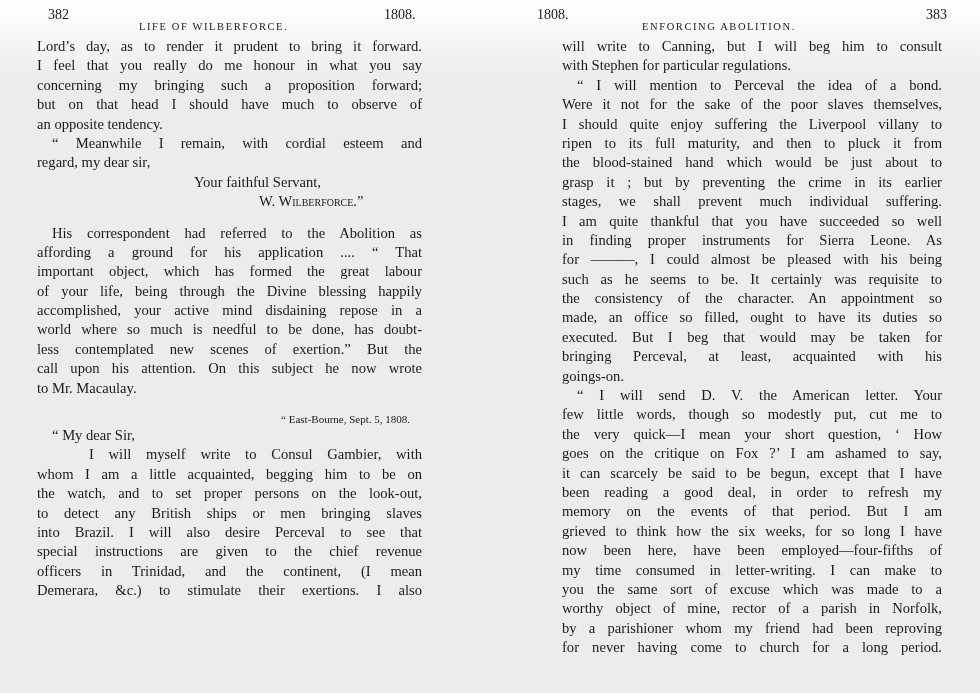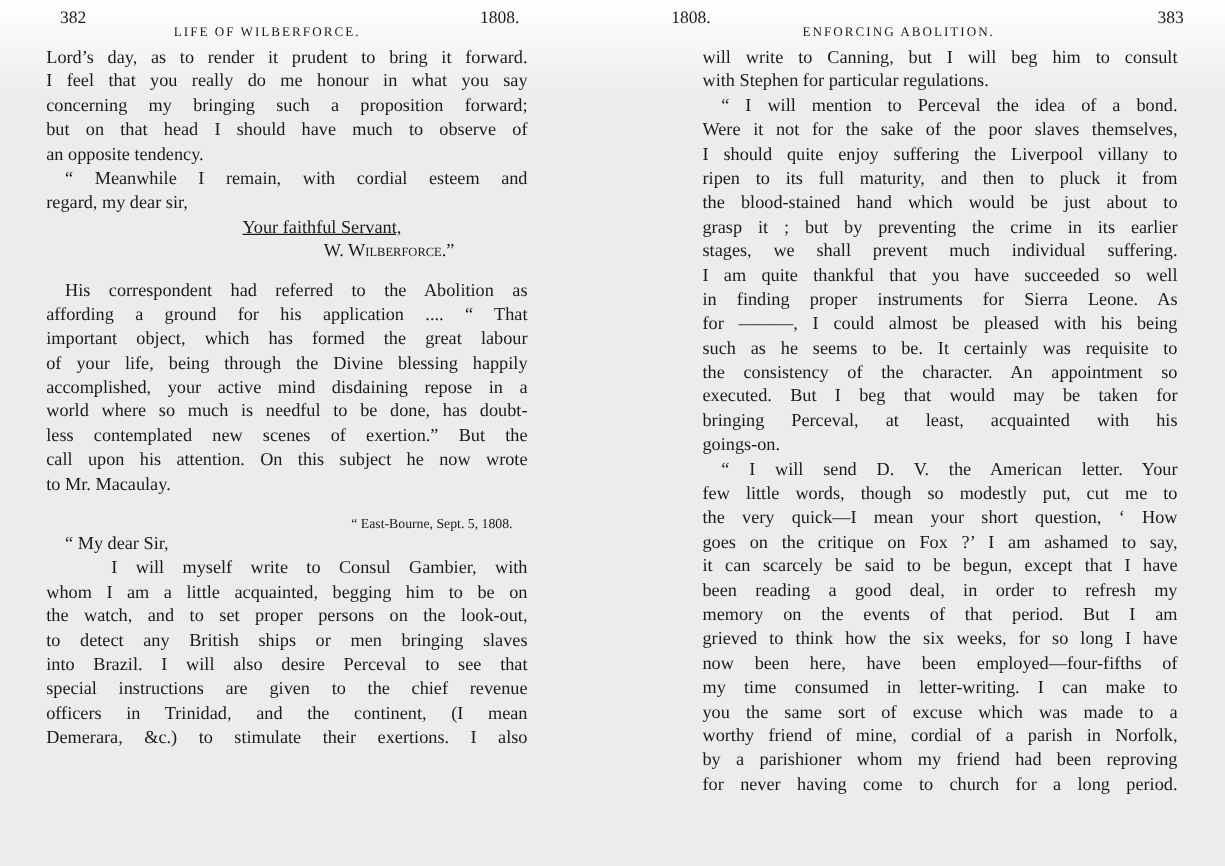--- a/index.html
+++ b/index.html
@@ -38,21 +38,21 @@
     position: absolute; top: 37px; left: 0; right: 0;
     font-size: 14.6px; line-height: 19.4px;
   }
   .line {
     display: block; white-space: nowrap; height: 19.4px;
     text-align: justify; text-align-last: justify;
   }
   .line.last { text-align-last: left; }
   .line.indent { padding-left: 15px; }
   .line.indent-deep { padding-left: 52px; }
-  .sig1 { text-align: center; text-align-last: left; padding-left: 157px; text-decoration: underline; }
+  .sig1 { text-align: center; text-align-last: left; padding-left: 157px; }
   .sig2 { text-align: left; text-align-last: left; padding-left: 222px; }
   .sc { font-variant: small-caps; }
   .gap { display: block; height: 12px; }
   .dateline {
     display: block; text-align: right; font-size: 11px; height: 16px;
     padding-right: 12px;
   }
 </style>
 </head>
 <body>
@@ -113,31 +113,32 @@
     <span class="line">I should quite enjoy suffering the Liverpool villany to</span>
     <span class="line">ripen to its full maturity, and then to pluck it from</span>
     <span class="line">the blood-stained hand which would be just about to</span>
     <span class="line">grasp it ; but by preventing the crime in its earlier</span>
     <span class="line">stages, we shall prevent much individual suffering.</span>
     <span class="line">I am quite thankful that you have succeeded so well</span>
     <span class="line">in finding proper instruments for Sierra Leone. As</span>
     <span class="line">for ———, I could almost be pleased with his being</span>
     <span class="line">such as he seems to be. It certainly was requisite to</span>
     <span class="line">the consistency of the character. An appointment so</span>
+    <span class="line">made, an office so filled, ought to have its duties so</span>
     <span class="line">executed. But I beg that would may be taken for</span>
     <span class="line">bringing Perceval, at least, acquainted with his</span>
     <span class="line last">goings-on.</span>
     <span class="line indent">“ I will send D. V. the American letter. Your</span>
     <span class="line">few little words, though so modestly put, cut me to</span>
     <span class="line">the very quick—I mean your short question, ‘ How</span>
     <span class="line">goes on the critique on Fox ?’ I am ashamed to say,</span>
     <span class="line">it can scarcely be said to be begun, except that I have</span>
     <span class="line">been reading a good deal, in order to refresh my</span>
     <span class="line">memory on the events of that period. But I am</span>
     <span class="line">grieved to think how the six weeks, for so long I have</span>
     <span class="line">now been here, have been employed—four-fifths of</span>
     <span class="line">my time consumed in letter-writing. I can make to</span>
     <span class="line">you the same sort of excuse which was made to a</span>
-    <span class="line">worthy friend of mine, cordial of a parish in Norfolk,</span>
+    <span class="line">worthy object of mine, rector of a parish in Norfolk,</span>
     <span class="line">by a parishioner whom my friend had been reproving</span>
     <span class="line">for never having come to church for a long period.</span>
   </div>
 </div>
 
 </body></html>

